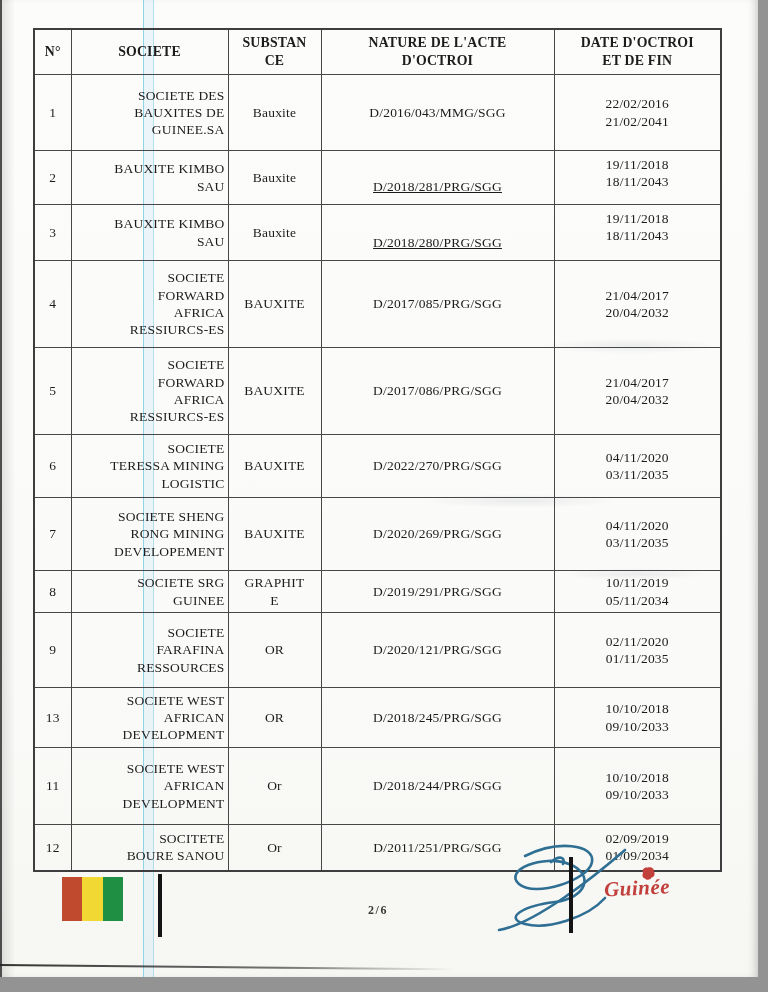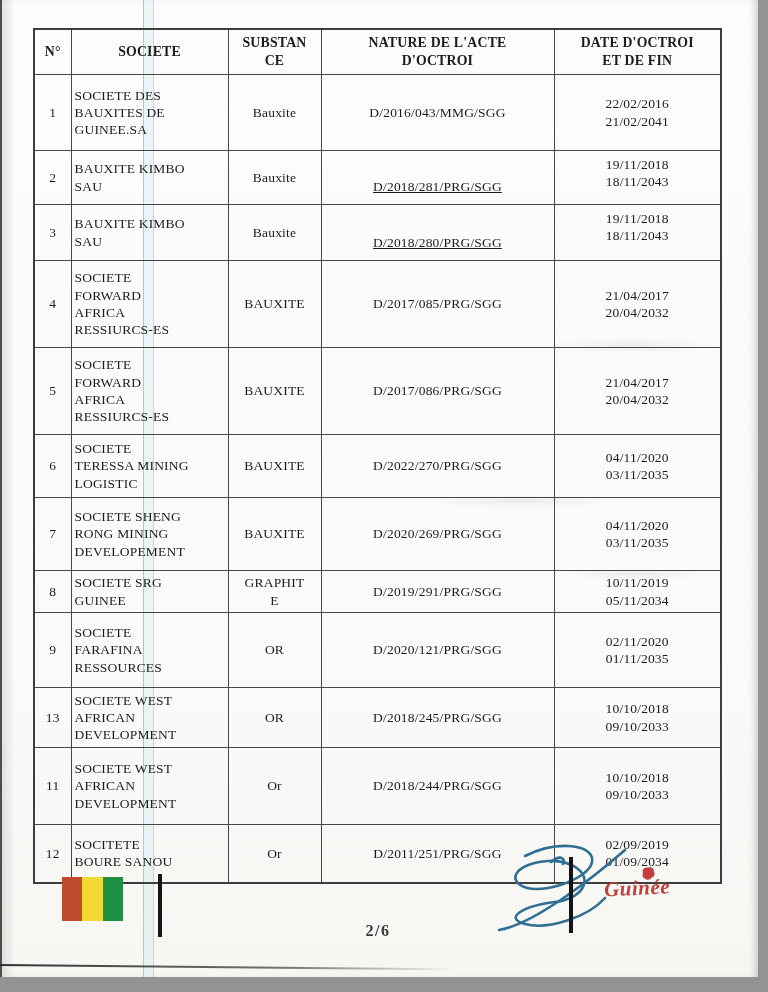--- a/index.html
+++ b/index.html
@@ -40,49 +40,49 @@
   .permits th,.permits td{
     border:1px solid #474747;
     font-size:13.5px;line-height:1.28;
     white-space:pre-line;
     vertical-align:middle;
     padding:2px 3px;
     letter-spacing:.2px;
   }
   .permits th{font-weight:700;text-align:center;height:40px;font-size:13.8px;}
   .c-num{text-align:center;}
-  .c-societe{text-align:left;padding-left:8px;}
+  .c-societe{text-align:right;padding-left:8px;}
   .c-substance,.c-acte,.c-dates{text-align:center;}
   
   tbody tr:nth-child(1){height:76px}
   tbody tr:nth-child(2){height:54px}
   tbody tr:nth-child(3){height:56px}
   tbody tr:nth-child(4){height:87px}
   tbody tr:nth-child(5){height:87px}
   tbody tr:nth-child(6){height:63px}
   tbody tr:nth-child(7){height:73px}
   tbody tr:nth-child(8){height:42px}
   tbody tr:nth-child(9){height:75px}
   tbody tr:nth-child(10){height:60px}
   tbody tr:nth-child(11){height:77px}
-  tbody tr:nth-child(12){height:58px}
+  tbody tr:nth-child(12){height:46px}
   
   tbody tr:nth-child(2) .c-acte,tbody tr:nth-child(3) .c-acte{vertical-align:bottom;padding-bottom:9px;text-decoration:underline;}
   tbody tr:nth-child(2) .c-dates,tbody tr:nth-child(3) .c-dates{vertical-align:top;padding-top:5px;}
   
   .flag{position:absolute;left:62px;top:877px;width:61px;height:44px;display:flex;}
   .flag span{flex:1;}
   .stripe-red{background:var(--flag-red,#bf4a2e);}
   .stripe-yellow{background:var(--flag-yellow,#f2d832);}
   .stripe-green{background:var(--flag-green,#1f9043);}
   .mark-left{position:absolute;left:158px;top:874px;width:3.5px;height:63px;background:#141414;}
   .mark-right{position:absolute;left:569px;top:857px;width:4px;height:76px;background:#141414;}
   .page-indicator{
-    position:absolute;left:338px;top:922px;width:80px;text-align:center;
-    font-size:16px;font-weight:700;color:#3a3a3a;letter-spacing:1.5px;
+    position:absolute;left:338px;top:903px;width:80px;text-align:center;
+    font-size:12px;font-weight:700;color:#3a3a3a;letter-spacing:1.5px;
   }
   .signature{position:absolute;left:491px;top:832px;width:140px;height:108px;}
   .brand{position:absolute;left:604px;top:866px;width:100px;height:48px;}
   .brand .map{position:absolute;left:36px;top:0;width:17px;height:15px;}
   .brand .word{
     position:absolute;left:0;top:9px;width:100px;
     font-style:italic;font-weight:700;font-size:21px;
     color:var(--brand-red,#c2403c);
     transform:rotate(-3deg);letter-spacing:.5px;
     font-family:"Liberation Serif","DejaVu Serif",serif;

